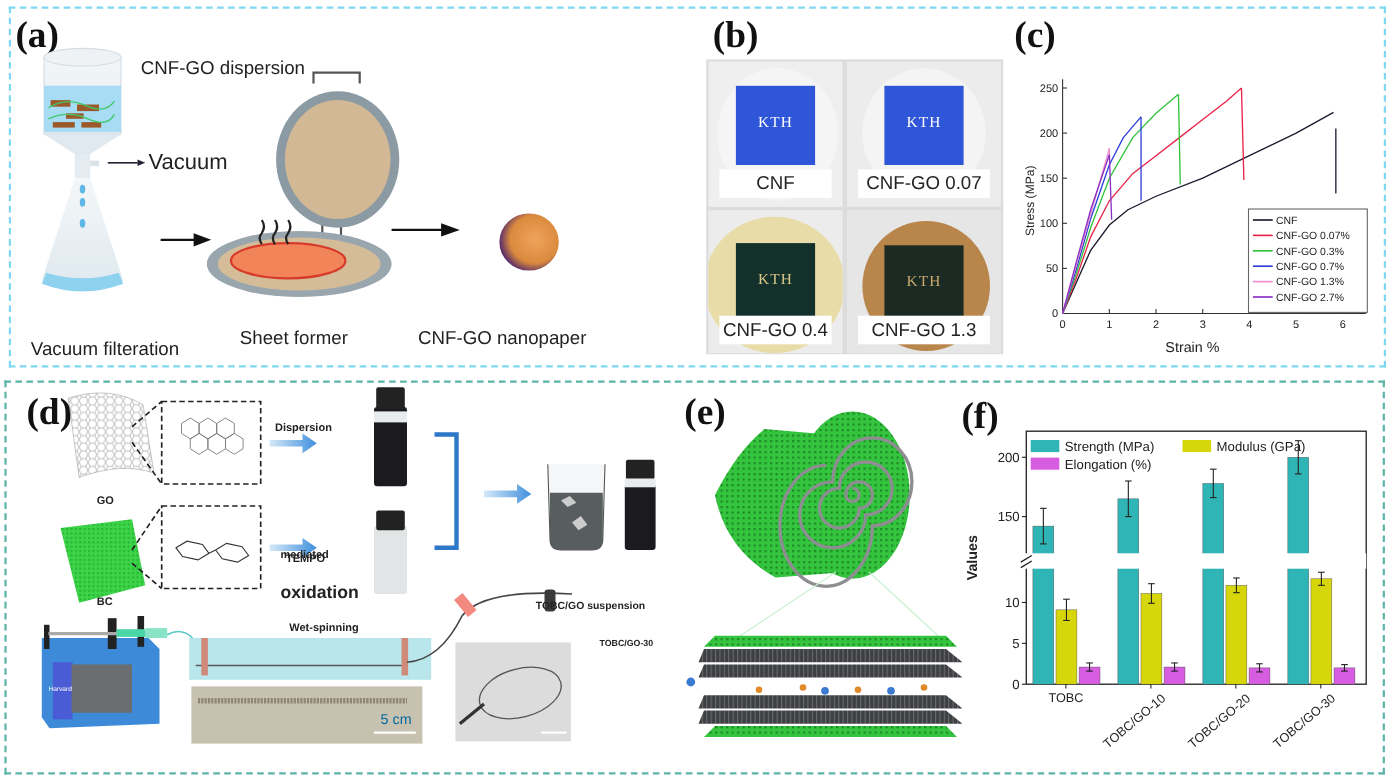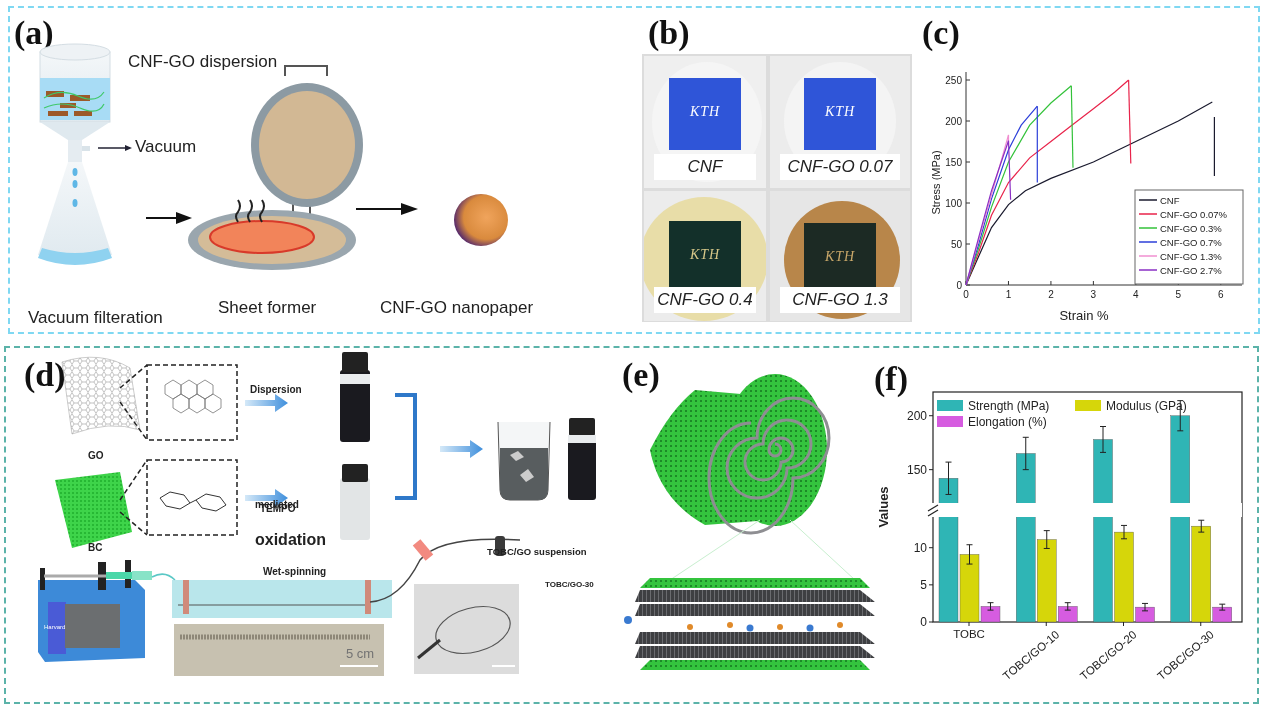--- a/index.html
+++ b/index.html
@@ -16,21 +16,21 @@
   .kth .k1{font-size:14px;margin-top:26px;letter-spacing:1px;}
 </style>
 </head>
 <body>
 
 <div class="frame-top"></div>
 <div class="frame-bot"></div>
 
 <div class="plabel" style="left:14px;top:14px;">(a)</div>
 <div class="t" style="left:128px;top:52px;font-size:17px;">CNF-GO  dispersion</div>
-<div class="t" style="left:135px;top:137px;font-size:17px;">Vacuum</div>
+<div class="t" style="left:135px;top:137px;font-size:20px;">Vacuum</div>
 <div class="t" style="left:28px;top:308px;font-size:17px;">Vacuum filteration</div>
 <div class="t" style="left:218px;top:298px;font-size:17px;">Sheet former</div>
 <div class="t" style="left:380px;top:298px;font-size:17px;">CNF-GO nanopaper</div>
 
 <svg class="abs" style="left:0;top:0;" width="640" height="340">
   <defs>
     <linearGradient id="flaskG" x1="0" y1="0" x2="0" y2="1">
       <stop offset="0" stop-color="#f4f7f9"></stop>
         <stop offset="1" stop-color="#dfe9ef"></stop>
     </linearGradient>
@@ -85,21 +85,21 @@
 
   <g>
     <line x1="356" y1="209" x2="405" y2="209" stroke="#111" stroke-width="2"></line>
     <polygon points="401,203 418,209 401,215" fill="#111"></polygon>
   </g>
 
   <ellipse cx="481" cy="220" rx="27" ry="26" fill="url(#paperG)"></ellipse>
 </svg>
 
 <div class="plabel" style="left:648px;top:14px;">(b)</div>
-<div class="abs" style="left:642px;top:54px;width:270px;height:268px;background:#dcdcdc;font-style:italic;">
+<div class="abs" style="left:642px;top:54px;width:270px;height:268px;background:#dcdcdc;">
   <div class="photo" style="left:2px;top:2px;width:122px;height:132px;background:#efefef;">
     <div class="abs" style="left:8px;top:6px;width:110px;height:120px;border-radius:50%;background:#f5f5f5;"></div>
     <div class="kth" style="background:#2f55d8;">
         <div class="k1">KTH</div>
       </div>
     <div class="cap">CNF</div>
   </div>
   <div class="photo" style="left:128px;top:2px;width:140px;height:132px;background:#ececec;">
     <div class="abs" style="left:14px;top:6px;width:112px;height:118px;border-radius:50%;background:#f4f4f4;"></div>
     <div class="kth" style="background:#2f55d8;">
@@ -275,21 +275,21 @@
 </svg>
 <div class="t" style="left:88px;top:450px;font-size:10px;font-weight:bold;">GO</div>
 <div class="t" style="left:88px;top:542px;font-size:10px;font-weight:bold;">BC</div>
 <div class="t" style="left:250px;top:384px;font-size:10px;font-weight:bold;">Dispersion</div>
 <div class="t" style="left:260px;top:503px;font-size:10px;font-weight:bold;">TEMPO</div>
 <div class="t" style="left:255px;top:499px;font-size:10px;font-weight:bold;">mediated</div>
 <div class="t" style="left:255px;top:531px;font-size:16px;font-weight:bold;">oxidation</div>
 <div class="t" style="left:487px;top:506px;font-size:9.5px;font-weight:bold;margin-top:40px;">TOBC/GO suspension</div>
 <div class="t" style="left:263px;top:566px;font-size:10px;font-weight:bold;">Wet-spinning</div>
 <div class="t" style="left:44px;top:624px;font-size:6px;color:#fff;">Harvard</div>
-<div class="t" style="left:346px;top:646px;font-size:13px;color:#737373;">5 cm</div>
+<div class="t" style="left:346px;top:646px;font-size:13px;color:#0369a1;">5 cm</div>
 <div class="t" style="left:545px;top:580px;font-size:8px;font-weight:bold;">TOBC/GO-30</div>
 <div class="t" style="left:586px;top:648px;font-size:12px;color:#fff;">1 cm</div>
 
 <div class="plabel" style="left:622px;top:356px;">(e)</div>
 <svg class="abs" style="left:610px;top:340px;" width="270" height="370">
   <defs>
     <pattern id="gTex" width="5" height="5" patternUnits="userSpaceOnUse">
         <rect width="5" height="5" fill="#34c43e"></rect>
         <rect width="2" height="2" fill="#1d8a27"></rect>
       </pattern>

